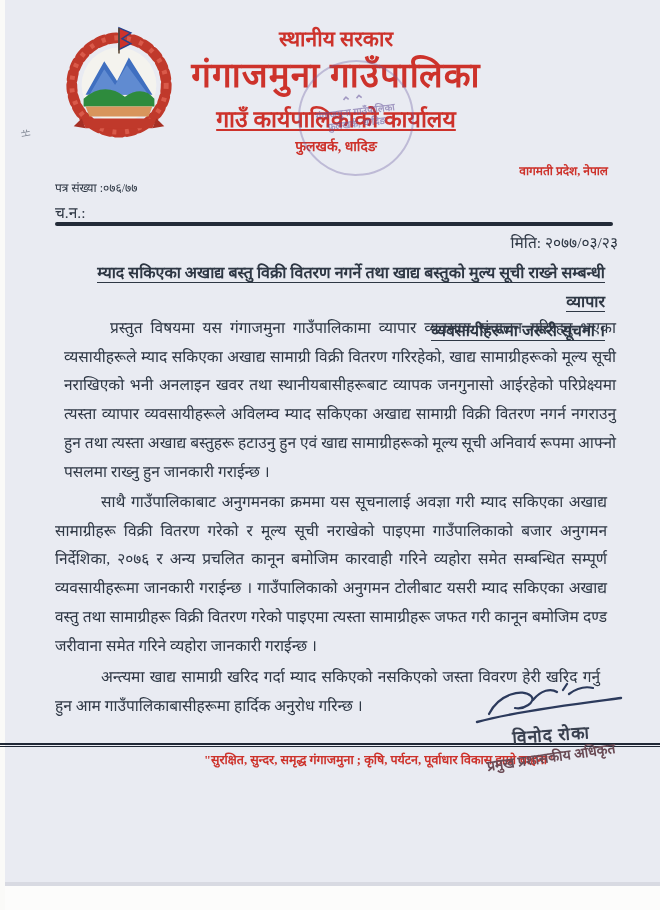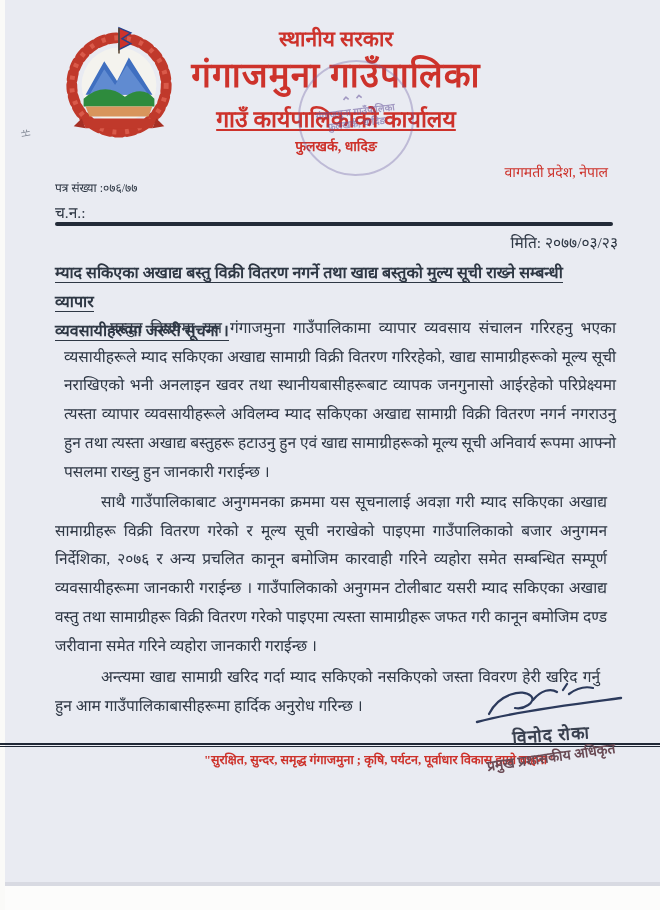--- a/index.html
+++ b/index.html
@@ -17,21 +17,21 @@
 
   .red{color:#cd322b;padding-left:12px;}
   .abs{position:absolute;}
 
   
   .emblem{left:60px;top:24px;width:118px;height:118px;}
   .gov-label{left:0;right:0;top:24px;text-align:center;font-size:21px;font-weight:bold;}
   .municipality{left:0;right:0;top:50px;text-align:center;font-size:35px;font-weight:bold;letter-spacing:1px;}
   .office{left:0;right:0;top:102px;text-align:center;font-size:23px;font-weight:bold;text-decoration:underline;}
   .location{left:0;right:0;top:136px;text-align:center;font-size:14px;font-weight:bold;}
-  .province{right:52px;top:162px;font-size:14px;font-weight:normal;margin-left:10px;}
+  .province{right:52px;top:162px;font-size:12px;font-weight:bold;margin-left:10px;}
 
   
   .header-stamp{
     left:298px;top:60px;width:116px;height:116px;
     border:2px solid rgba(108,92,160,.55);
     border-radius:50%;
     opacity:.62;
     transform:rotate(-7deg);
     color:rgba(96,78,150,.85);
     text-align:center;
@@ -42,21 +42,21 @@
   .header-stamp .peak{font-size:13px;letter-spacing:2px;line-height:10px;}
 
   .ink-mark{left:20px;top:124px;width:26px;height:16px;color:#5a6372;font-size:11px;transform:rotate(-10deg);opacity:.8;}
 
   .letter-no{left:55px;top:179px;font-size:12px;}
   .chalani{left:55px;top:201px;font-size:15.5px;}
   .rule{left:55px;top:222px;width:558px;height:3.5px;background:#232b38;border-radius:2px;}
   .date-line{right:42px;top:231px;font-size:15.5px;}
 
   
-  .subject{left:55px;right:55px;top:258px;text-align:left;font-weight:bold;font-size:16px;line-height:29px;}
+  .subject{left:55px;right:55px;top:258px;text-align:right;font-weight:bold;font-size:16px;line-height:29px;}
   .subject span{border-bottom:1.5px solid #2e3744;padding-bottom:1px;}
 
   
   .para{left:55px;width:552px;text-align:justify;font-size:15.5px;line-height:28.7px;text-indent:46px;}
   .p1{top:314px;margin-left:9px;}
   .p2{top:488px;}
   .p3{top:663px;width:545px;}
 
   
   .sig-block{right:14px;top:680px;width:190px;text-align:center;z-index:5;}

